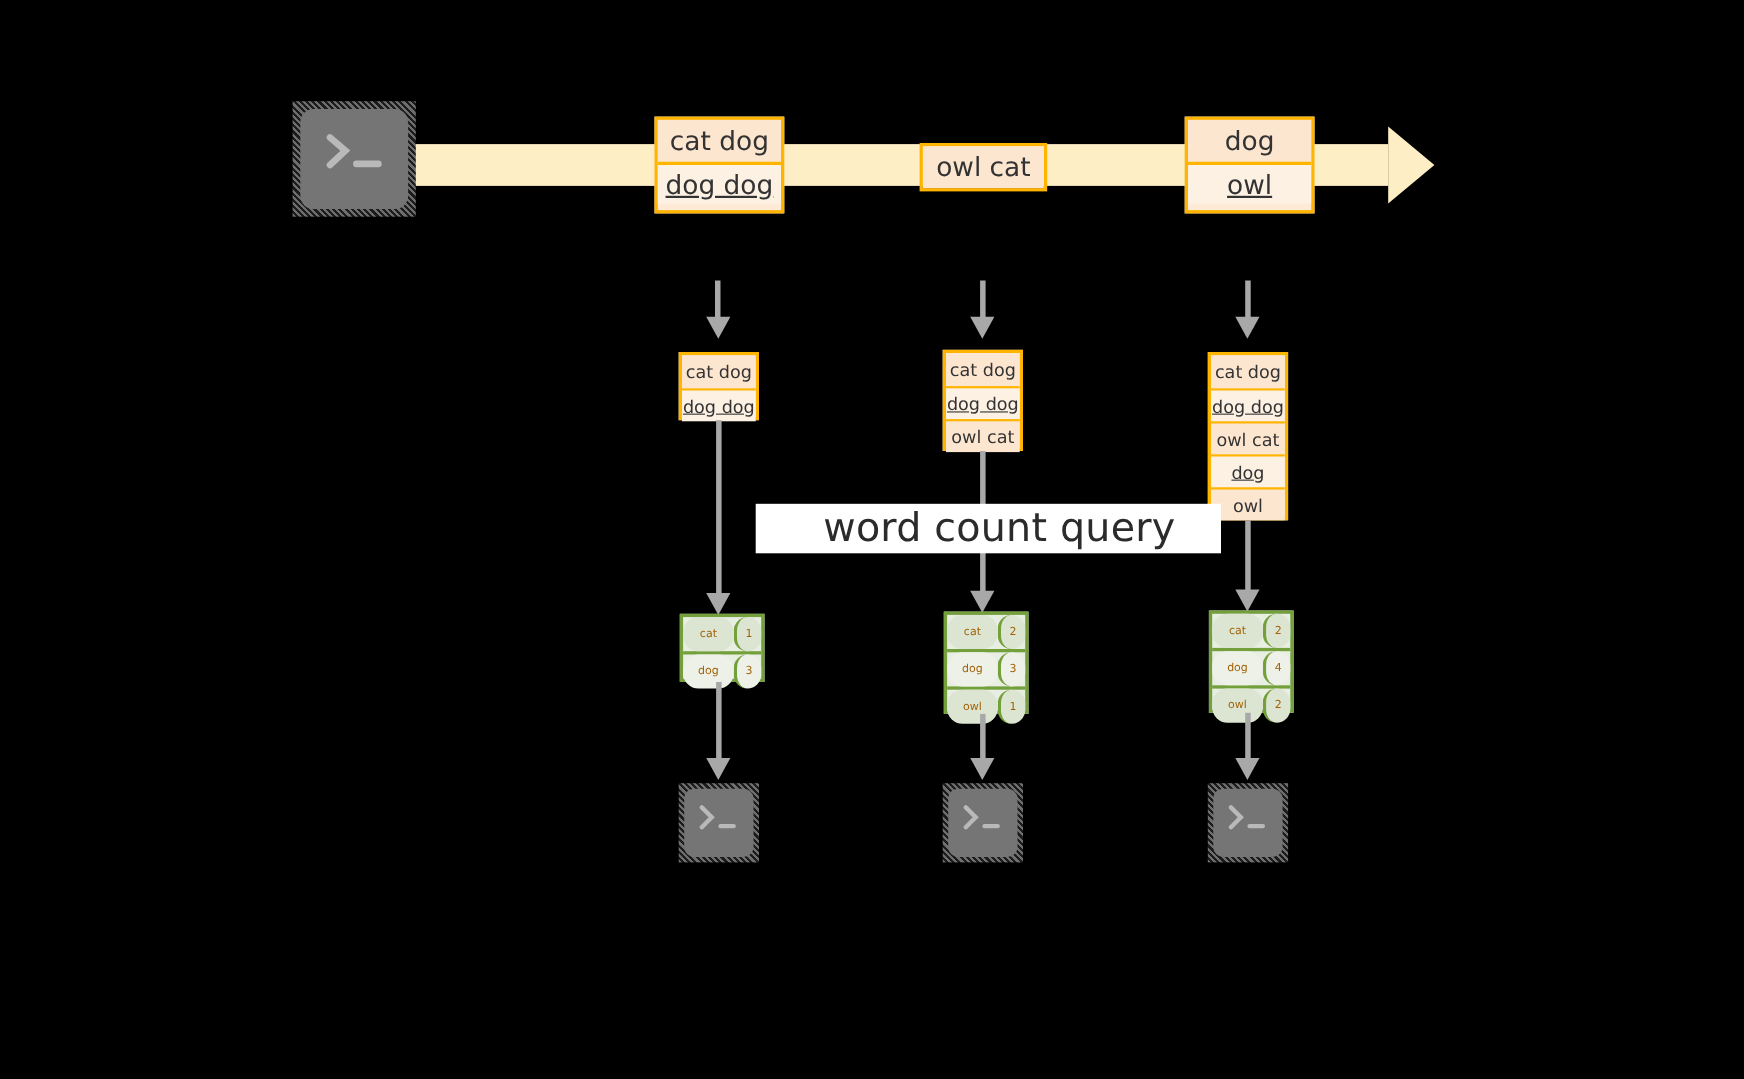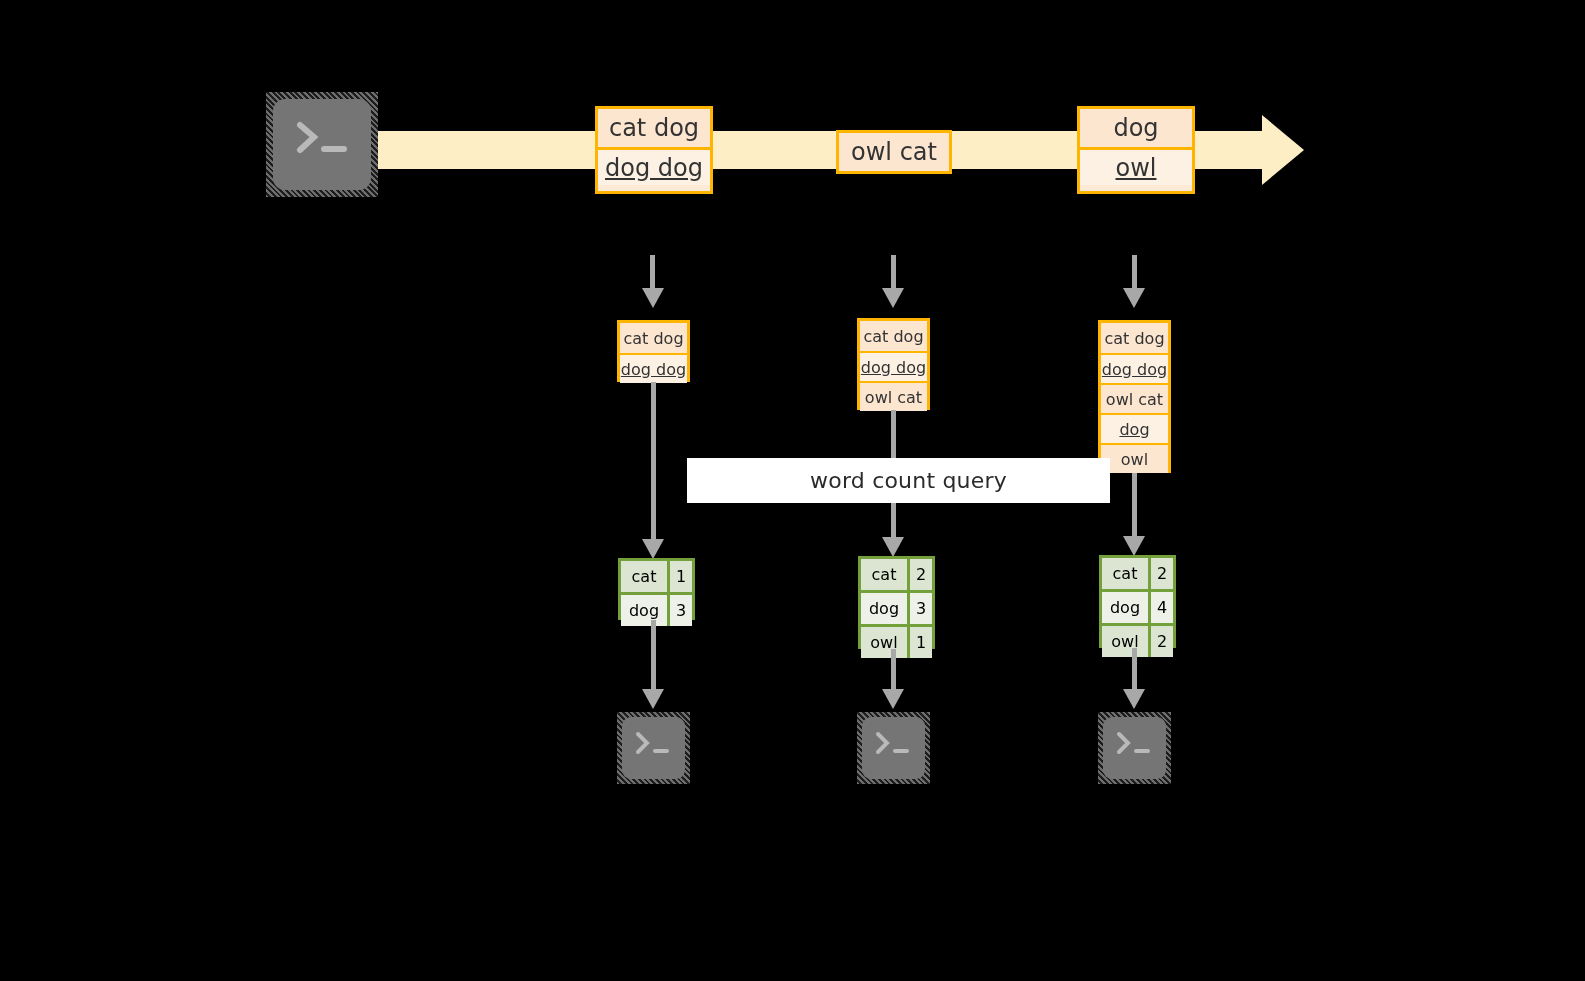--- a/index.html
+++ b/index.html
@@ -103,23 +103,24 @@
     height: 31px;
   }
   .grow + .grow {
     border-top: 3px solid #74A03C;
   }
   .gcell {
     box-sizing: border-box;
     display: flex;
     align-items: center;
     justify-content: center;
-    font-size: 16px;
-    color: #000000;
+    font-size: 10px;
+    color: #a16207;
     background: #DCE5D2;
+    border-radius: 14px;
   }
   .grow.alt .gcell { background: #EDF1E8; }
   .gcell.key { width: 46px; }
   .gcell.val { width: 25px; border-left: 3px solid #74A03C; }
 
   
   .vline {
     position: absolute;
     width: 5px;
     background: #A8A8A8;
@@ -140,21 +141,21 @@
 
   
   .banner {
     position: absolute;
     background: #FFFFFF;
     display: flex;
     align-items: center;
     justify-content: center;
   }
   .banner span {
-    font-size: 22px;
+    font-size: 36px;
     color: #2b2b2b;
     letter-spacing: 0.2px;
     margin-left: 20px;
   }
 </style>
 </head>
 <body>
 
 <div id="stage">
 

